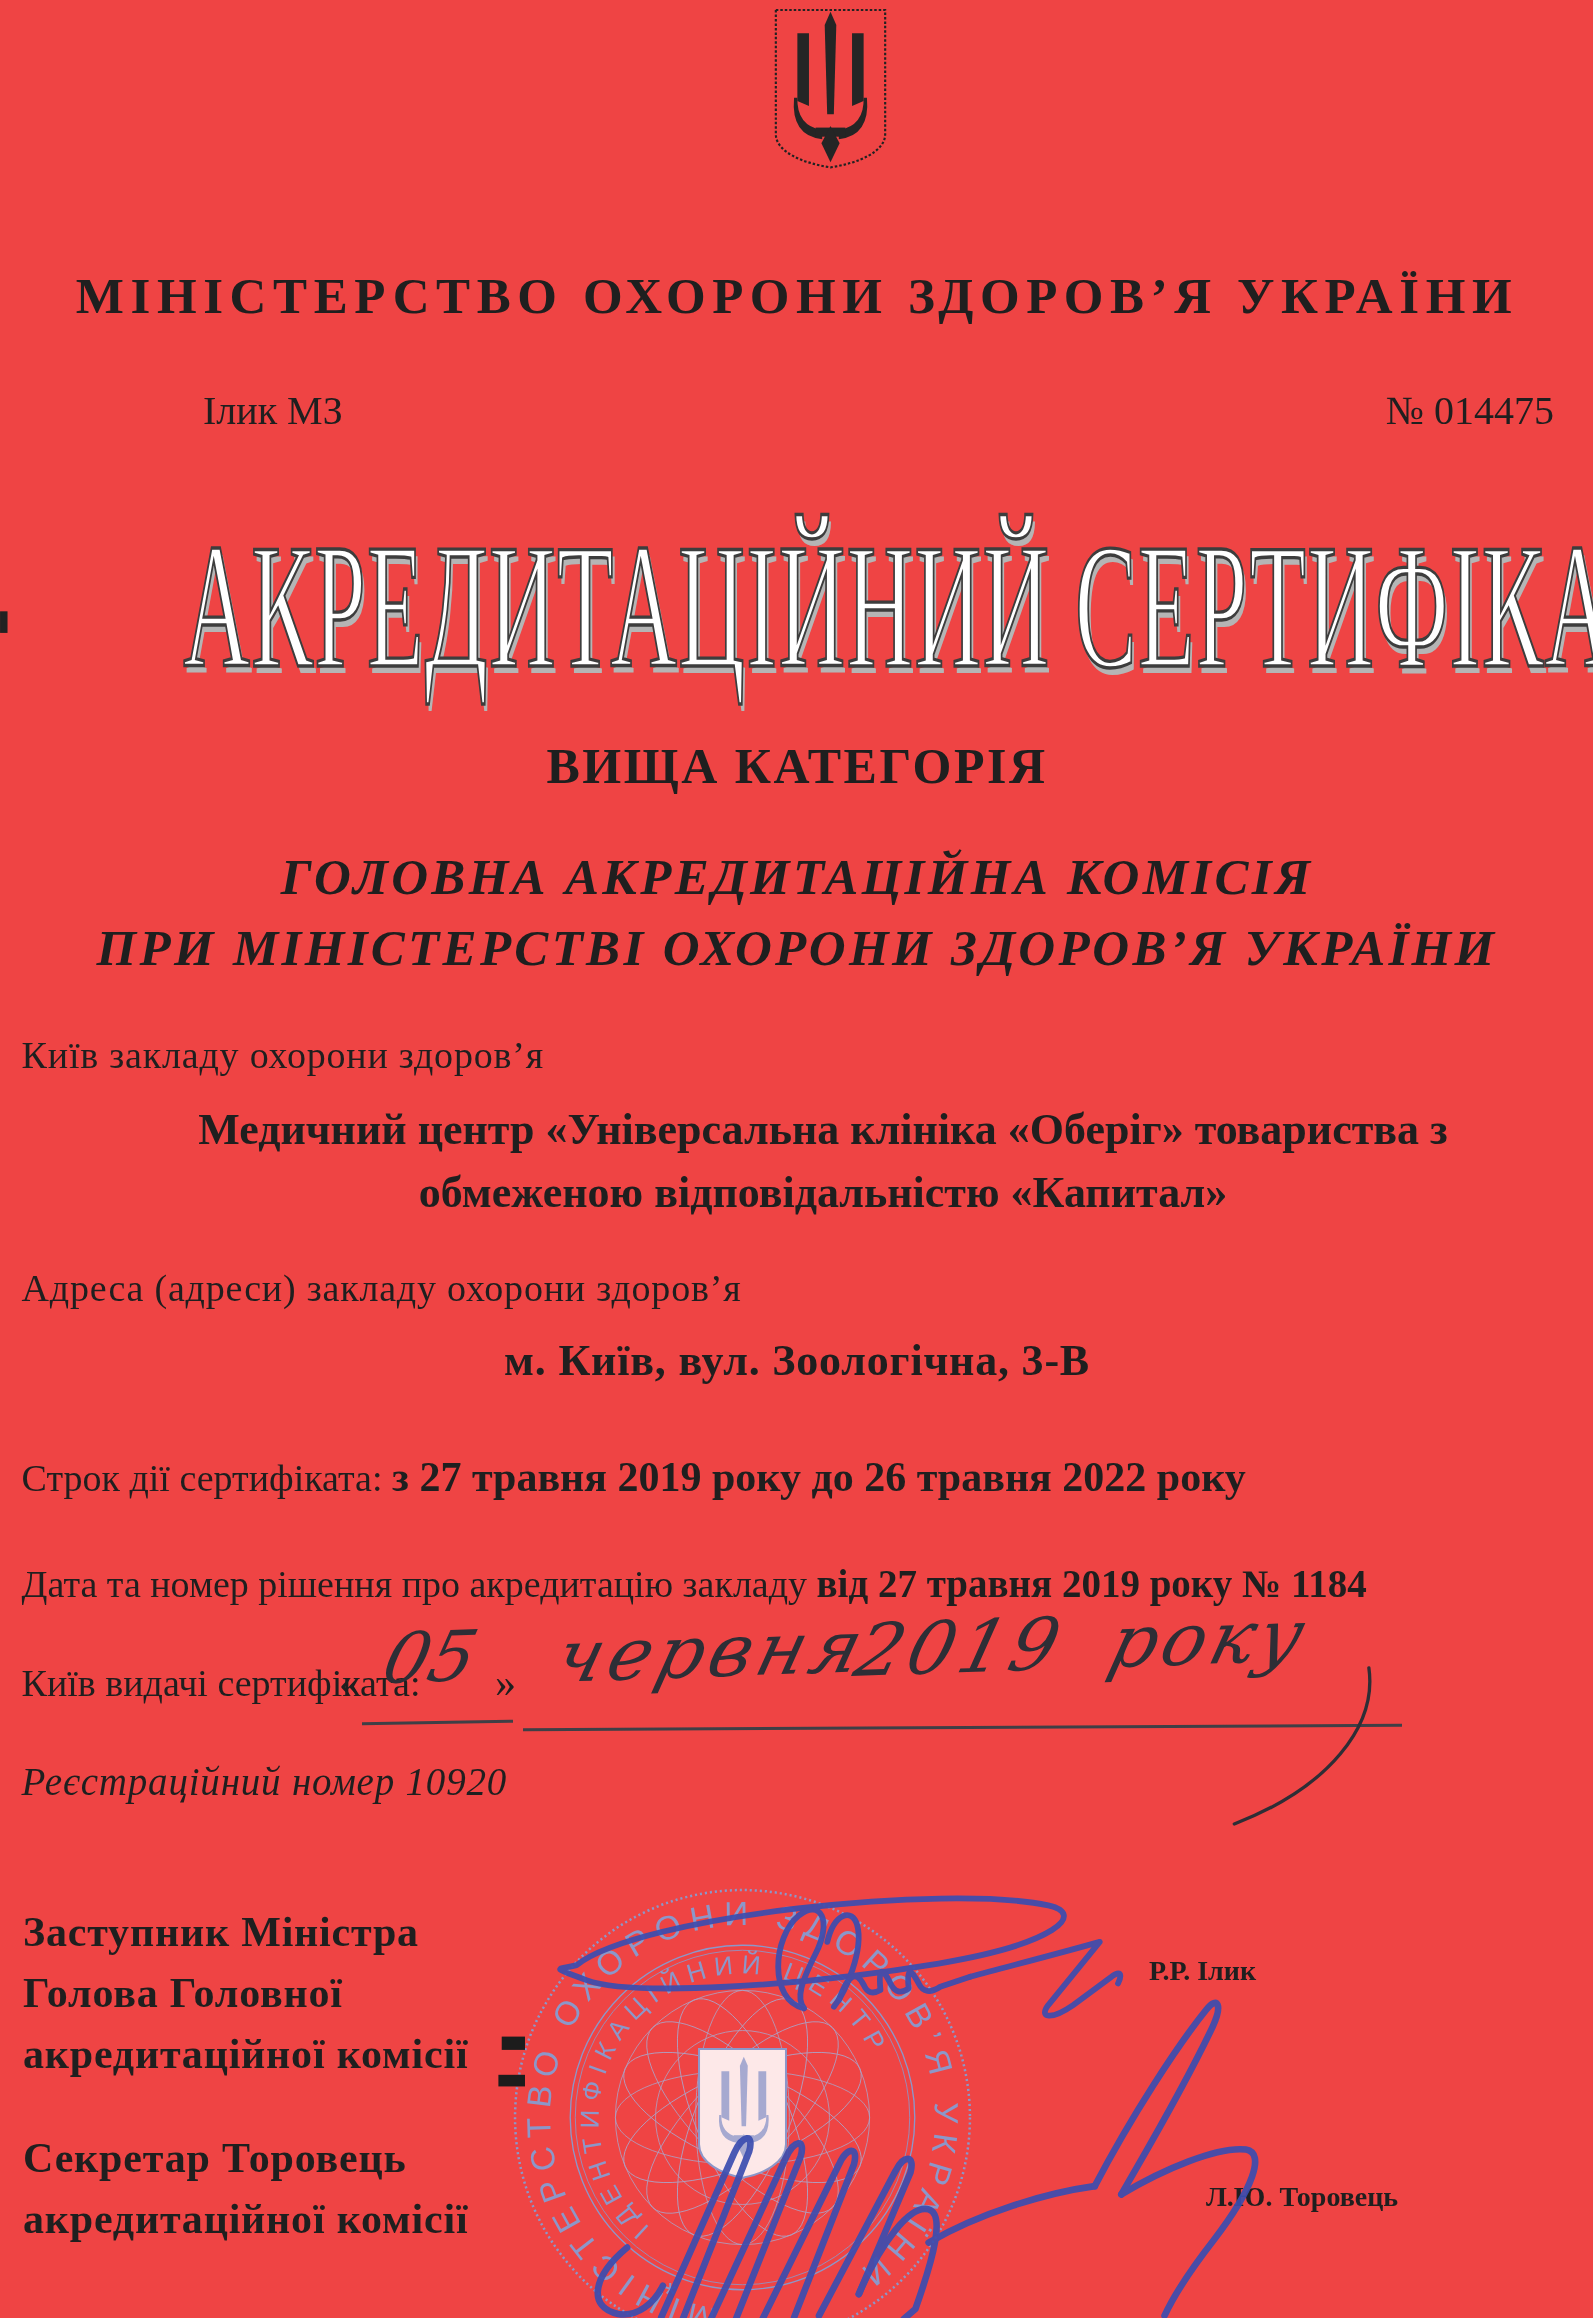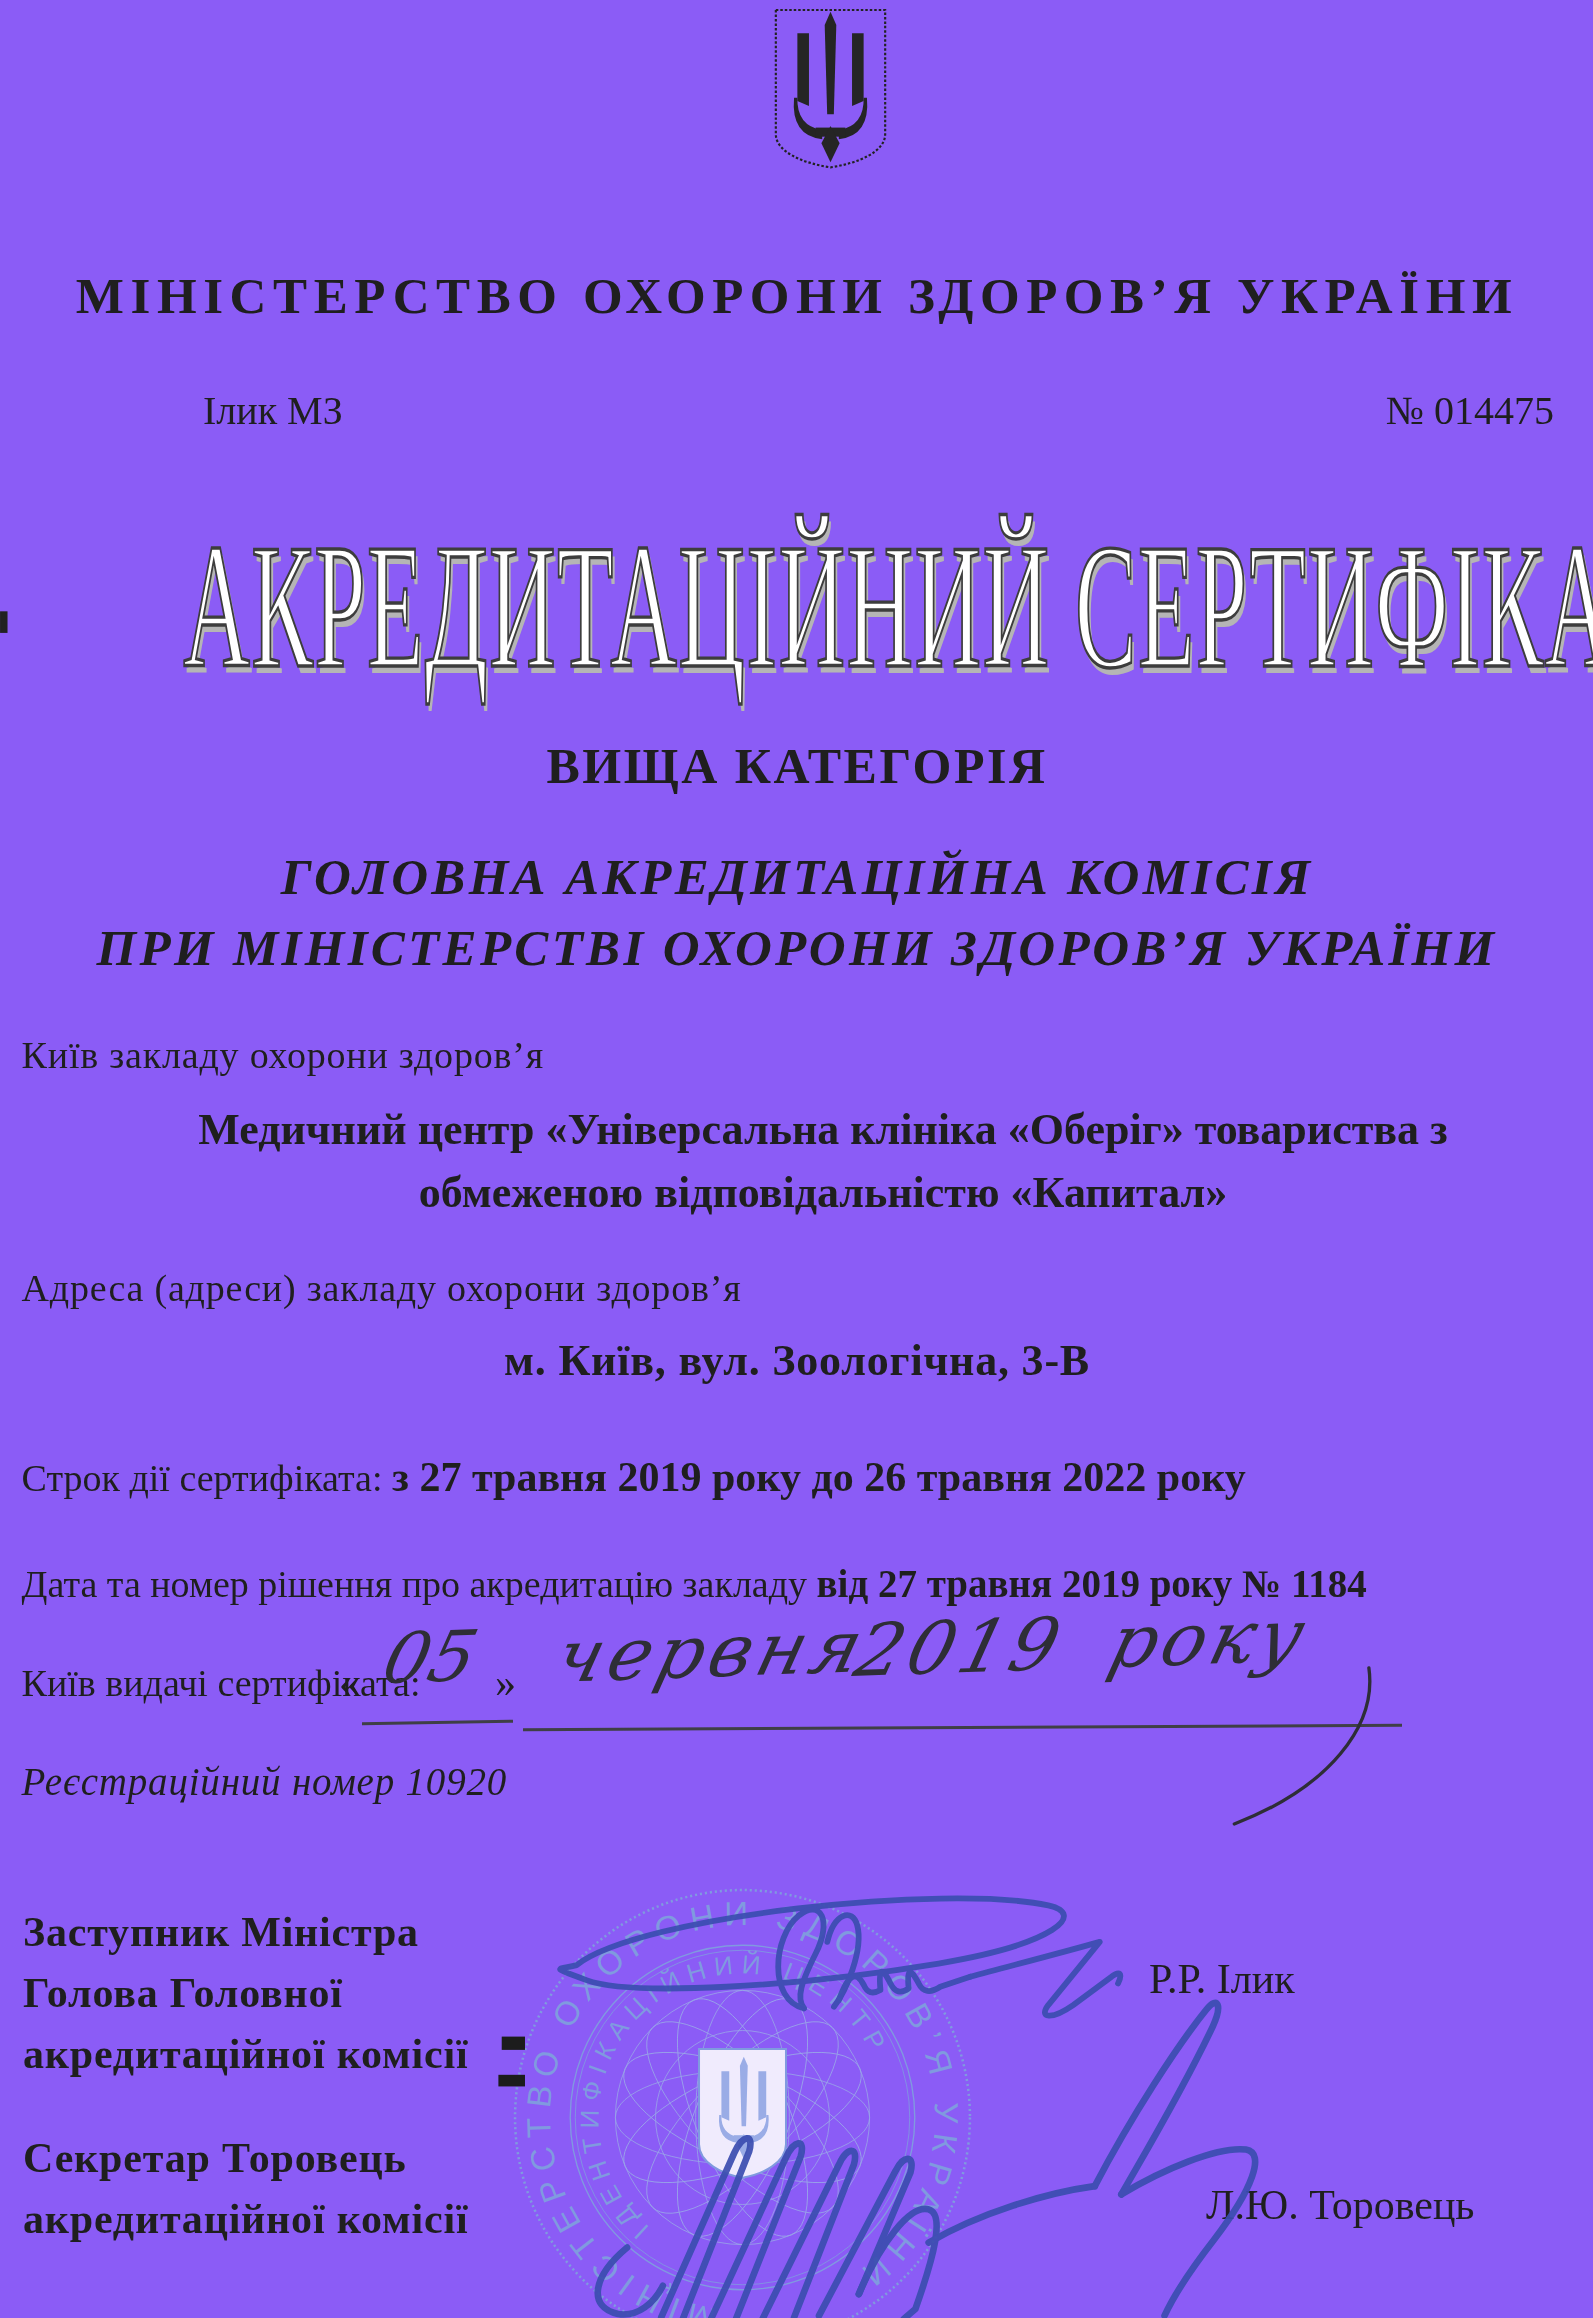--- a/index.html
+++ b/index.html
@@ -1,17 +1,17 @@
 <!DOCTYPE html>
 <html style="font-size:13.3px"><head>
 <meta charset="utf-8">
 <style>
   html,body{margin:0;padding:0;background:#e8e8e8;}
   .page{
-    position:relative;width:1594px;height:2319px;background:#8b5cf6;
+    position:relative;width:1594px;height:2319px;background:#ef4444;
     overflow:hidden;font-family:"Liberation Serif",serif;color:#1f1f1f;
   }
   .abs{position:absolute;}
   .centered{left:0;width:100%;text-align:center;}
   .ministry{top:267px;font-size:51px;font-weight:700;letter-spacing:6.6px;white-space:nowrap;}
   .series-row{top:387px;left:203px;right:40px;display:flex;justify-content:space-between;font-size:40px;}
   .big-title{
     top:505px;font-size:120px;font-weight:400;white-space:nowrap;
     transform:scale(0.77,1.48);transform-origin:50% 0;
     color:#ffffff;-webkit-text-stroke:2.2px #3d3d3d;
@@ -42,21 +42,21 @@
   .hw-day{top:1618px;left:375px;font-size:70px;}
   .hw-month{top:1614px;left:548px;font-size:73px;letter-spacing:5px;}
   .hw-year{top:1608px;left:847px;font-size:73px;letter-spacing:4.2px;word-spacing:21.6px;}
   .hw-underline{background:#3f3f46;height:3.3px;}
   .ul-day{top:1721px;left:362px;width:151px;transform:rotate(-1deg);}
   .ul-long{top:1726px;left:523px;width:879px;transform:rotate(-0.3deg);}
   .registration{top:1759px;left:21.6px;font-size:39px;font-weight:400;font-style:italic;letter-spacing:0.8px;}
   .sig-title{font-size:42px;font-weight:700;line-height:61px;letter-spacing:0.8px;}
   .sig1-title{top:1902px;left:23px;}
   .sig2-title{top:2128px;left:23px;}
-  .sig-name{font-size:42px;font-weight:400;white-space:nowrap;}
+  .sig-name{font-size:28px;font-weight:700;white-space:nowrap;}
   .sig1-name{top:1955px;left:1149px;}
   .sig2-name{top:2181px;left:1206px;}
   .emblem{top:5px;left:769px;width:123px;height:164px;}
   .stamp{top:1875px;left:500px;width:485px;height:485px;opacity:0.88;}
   .sig-overlay{top:0;left:0;width:1594px;height:2319px;pointer-events:none;}
 </style>
 </head>
 <body>
 
 <div class="page">

